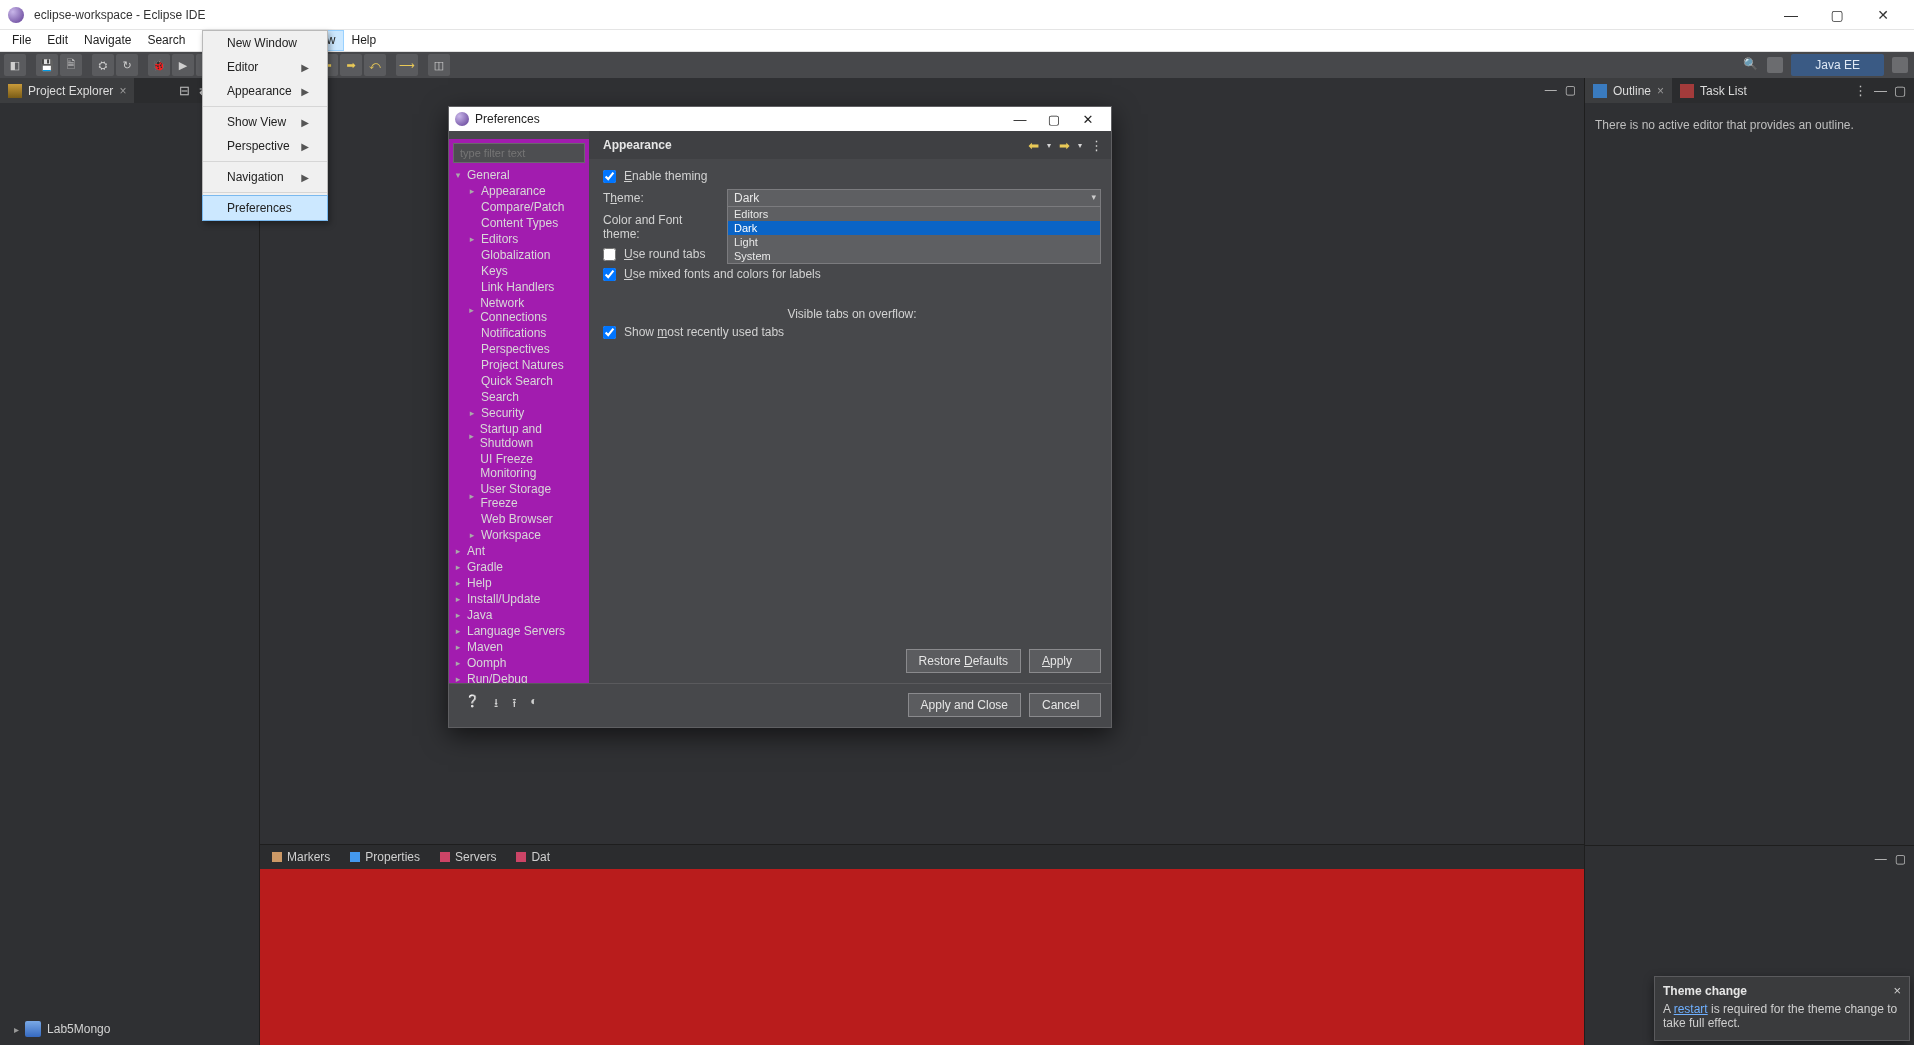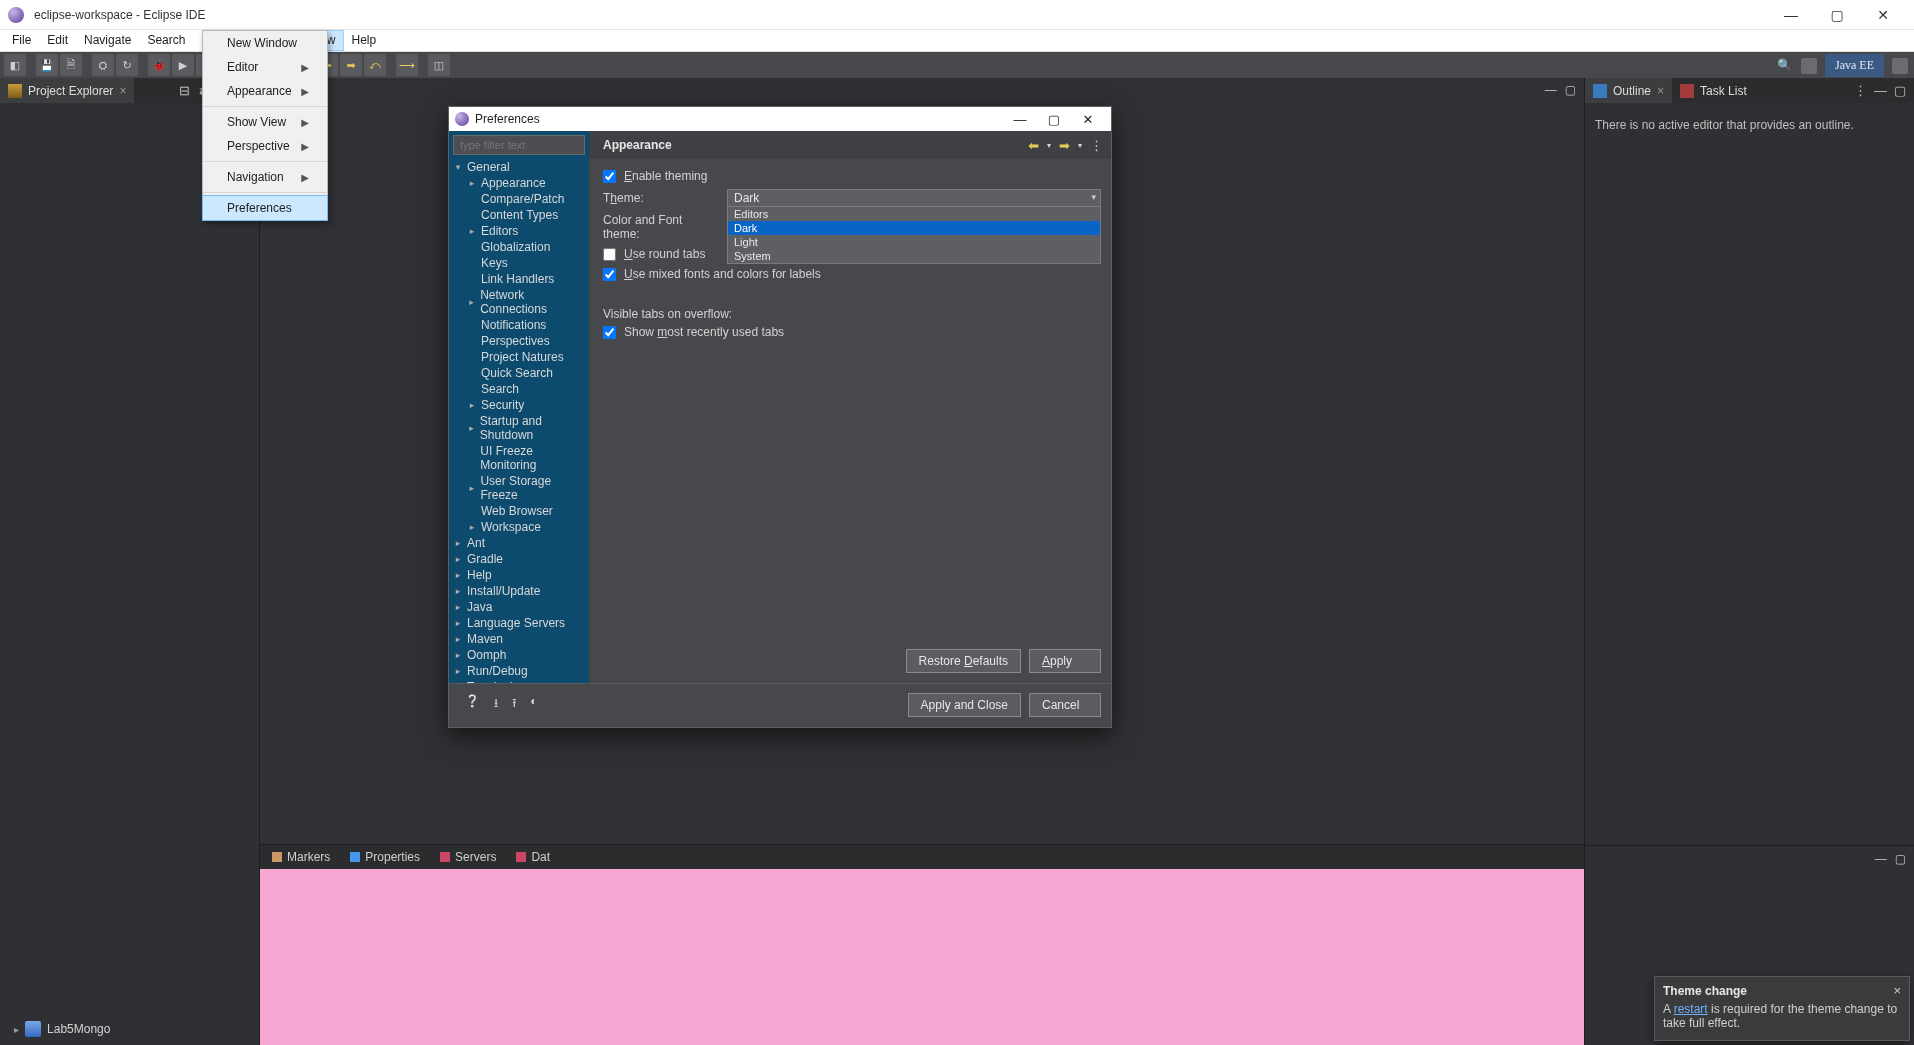--- a/index.html
+++ b/index.html
@@ -15,21 +15,21 @@
 
 .menubar{ height:22px; background:#fff; display:flex; align-items:stretch; padding:0 4px; border-bottom:1px solid #e0e0e0; }
 .menuitem{ padding:3px 8px; color:#222; cursor:pointer; }
 .menuitem.open{ background:#cce8ff; border:1px solid #99d1ff; padding:2px 7px; }
 
 
 .toolbar{ height:26px; background:#47484b; display:flex; align-items:center; padding:0 4px; gap:2px; position:relative; }
 .tb-btn{ width:22px; height:22px; border-radius:2px; background:#5a5b5e; cursor:pointer; display:flex; align-items:center; justify-content:center; font-size:11px; color:#cfcfcf; }
 .tb-sep{ width:6px; }
 .perspective-zone{ position:absolute; right:6px; top:2px; display:flex; align-items:center; gap:8px; }
-.persp-btn{ background:#3a5a84; color:#dfe9f5; padding:4px 10px; border-radius:2px; font-size:12px;font-family:Liberation Serif, serif; }
+.persp-btn{ background:#3a5a84; color:#dfe9f5; padding:4px 24px; border-radius:2px; font-size:12px; }
 .tiny-icon{ width:16px; height:16px; background:#6b6c6f; border-radius:2px; }
 
 
 .workspace{ display:flex; height:calc(1045px - 30px - 22px - 26px); background:#2f3033; }
 .panel { background:#2f3033; display:flex; flex-direction:column; }
 .panel-header{ height:25px; background:#2b2c2e; display:flex; align-items:center; position:relative; }
 .panel-tab{ display:flex; align-items:center; gap:6px; padding:4px 8px; background:#3c3d3f; color:#dcdcdc; height:100%; }
 .panel-tab .close-x{ color:#9a9a9a; font-size:12px; cursor:pointer; }
 .panel-tab .ticon{ width:14px; height:14px; }
 .panel-tools{ position:absolute; right:6px; display:flex; gap:6px; align-items:center; }
@@ -37,21 +37,21 @@
 
 .proj-panel{ width:260px; border-right:1px solid #1e1e1e;justify-content:space-between; }
 .proj-body{ padding:6px 10px; color:#d3d3d3; }
 .proj-item{ display:flex; align-items:center; gap:6px; padding:2px 4px; cursor:pointer; }
 .proj-icon{ width:16px; height:16px; background:linear-gradient(#7aa9e6,#3569c1); border-radius:2px; }
 
 .center{ flex:1; display:flex; flex-direction:column; }
 .editor-area{ flex:1; background:#303134; position:relative; border-bottom:1px solid #1e1e1e; }
 .editor-controls{ position:absolute; right:8px; top:5px; display:flex; gap:8px; color:#c0c0c0; }
 
-.bottom-views{ height:200px; background:#f9a8d4; }
+.bottom-views{ height:200px; background:#b91c1c; }
 .bottom-tabs{ height:24px; background:#2b2c2e; display:flex; align-items:center; gap:4px; padding:0 4px; position:relative; }
 .btab{ display:flex; align-items:center; gap:5px; padding:3px 8px; color:#cfcfcf; cursor:pointer; }
 .btab .tico-r{ width:10px; height:10px; background:#c46; }
 .btab .tico-b{ width:10px; height:10px; background:#49e; }
 .btab .tico-y{ width:10px; height:10px; background:#c96; }
 
 .right-col{ width:330px; display:flex; flex-direction:column; border-left:1px solid #1e1e1e; }
 .outline-body{ flex:1; color:#bfbfbf; padding:6px 10px; font-size:12px;margin-top:9px; }
 
 .lower-right{ height:200px; background:#2f3033; border-top:1px solid #1e1e1e; position:relative; }
@@ -63,21 +63,21 @@
 .dd-item.selected{ background:#cce8ff; border:1px solid #7ab9ef; margin:-1px; }
 .dd-arrow{ color:#555; font-size:10px; }
 
 
 .dialog{ position:absolute; left:448px; top:106px; width:664px; height:622px; background:#47484b; border:1px solid #5f5f62; box-shadow:0 8px 24px rgba(0,0,0,0.6); z-index:60; display:flex; flex-direction:column; }
 .dlg-titlebar{ height:24px; background:#fff; display:flex; align-items:center; padding:0 6px; color:#222; }
 .dlg-title-ico{ width:14px; height:14px; border-radius:50%; background:radial-gradient(circle at 30% 30%,#c8b6e9,#5e3b93); margin-right:6px; }
 .dlg-tspace{ flex:1; }
 .dlg-wbtn{ width:34px; height:24px; display:flex; align-items:center; justify-content:center; font-size:13px; color:#222; cursor:pointer; }
 .dlg-body{ display:flex; height:552px; }
-.dlg-nav{ width:140px; background:#0c4a6e; display:flex; flex-direction:column; }
+.dlg-nav{ width:140px; background:#a21caf; display:flex; flex-direction:column;margin-top:8px; }
 .nav-filter{ height:20px; margin:4px 4px 2px; background:#4d4e51; border:1px solid #69696c; color:#888; padding:1px 6px; font-size:11px; }
 .nav-tree{ flex:1; overflow:auto; padding:2px 0 4px; }
 .tree-row{ display:flex; align-items:center; gap:4px; padding:1px 4px 1px 0; color:#d8d8d8; font-size:12px; cursor:pointer; }
 .tree-row .ar{ width:10px; text-align:center; color:#aaa; font-size:9px; }
 .tree-row.d1{ padding-left:4px; }
 .tree-row.d2{ padding-left:18px; }
 .tree-row.exp .ar::before{ content:"▾"; }
 .tree-row.col .ar::before{ content:"▸"; }
 .tree-row.leaf .ar{ visibility:hidden; }
 
@@ -466,21 +466,21 @@
       <div class="form-row">
         <input type="checkbox" class="chk" style="">
         <label><span class="u">U</span>se round tabs</label>
       </div>
       <div class="form-row">
         <input type="checkbox" class="chk" checked="" style="">
         <label><span class="u">U</span>se mixed fonts and colors for labels</label>
       </div>
 
       <div class="section-gap"></div>
-      <div style="color:#d2d2d2;margin-bottom:4px;">Visible tabs on overflow:</div>
+      <div style="color:#d2d2d2;margin-bottom:4px;text-align:center;">Visible tabs on overflow:</div>
       <div class="form-row">
         <input type="checkbox" class="chk" checked="" style="">
         <label>Show <span class="u">m</span>ost recently used tabs</label>
       </div>
 
       <div class="btn-row">
         <div class="btn">Restore <span class="u">D</span>efaults</div>
         <div class="btn"><span class="u">A</span>pply</div>
       </div>
     </div>

